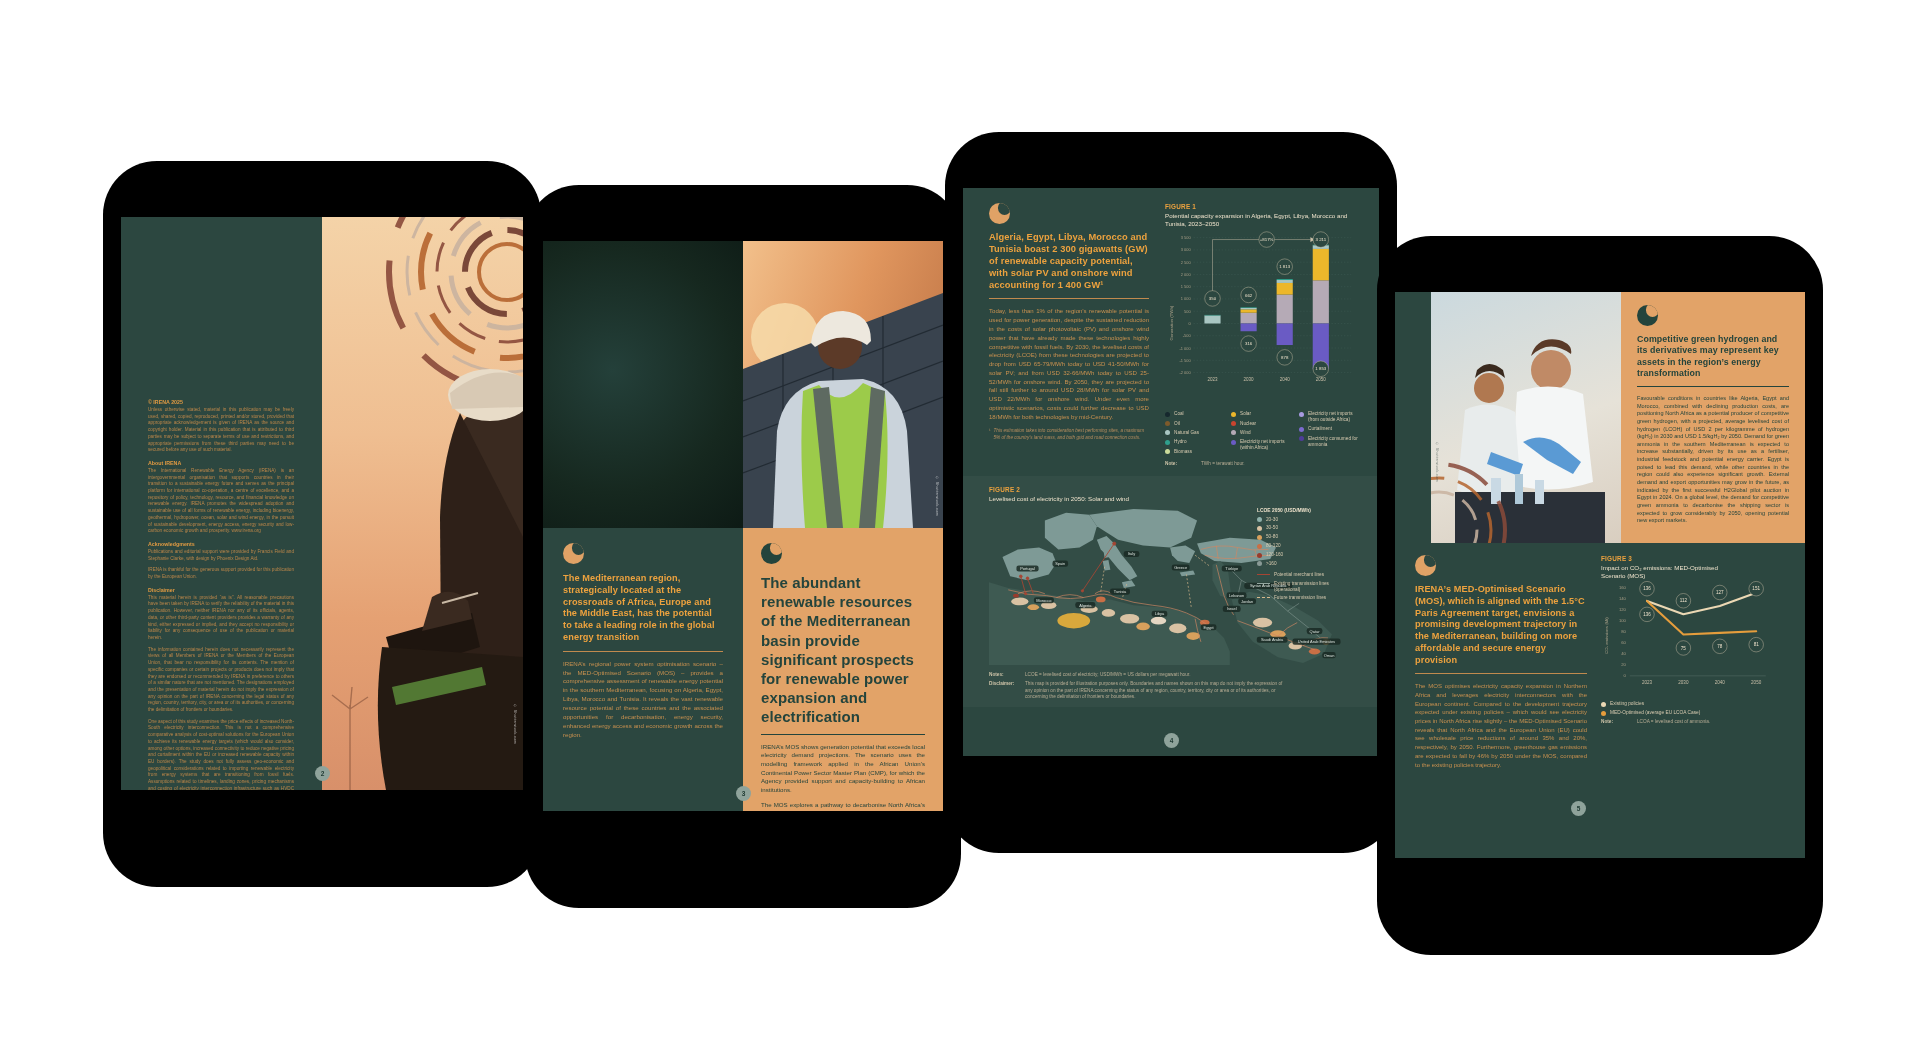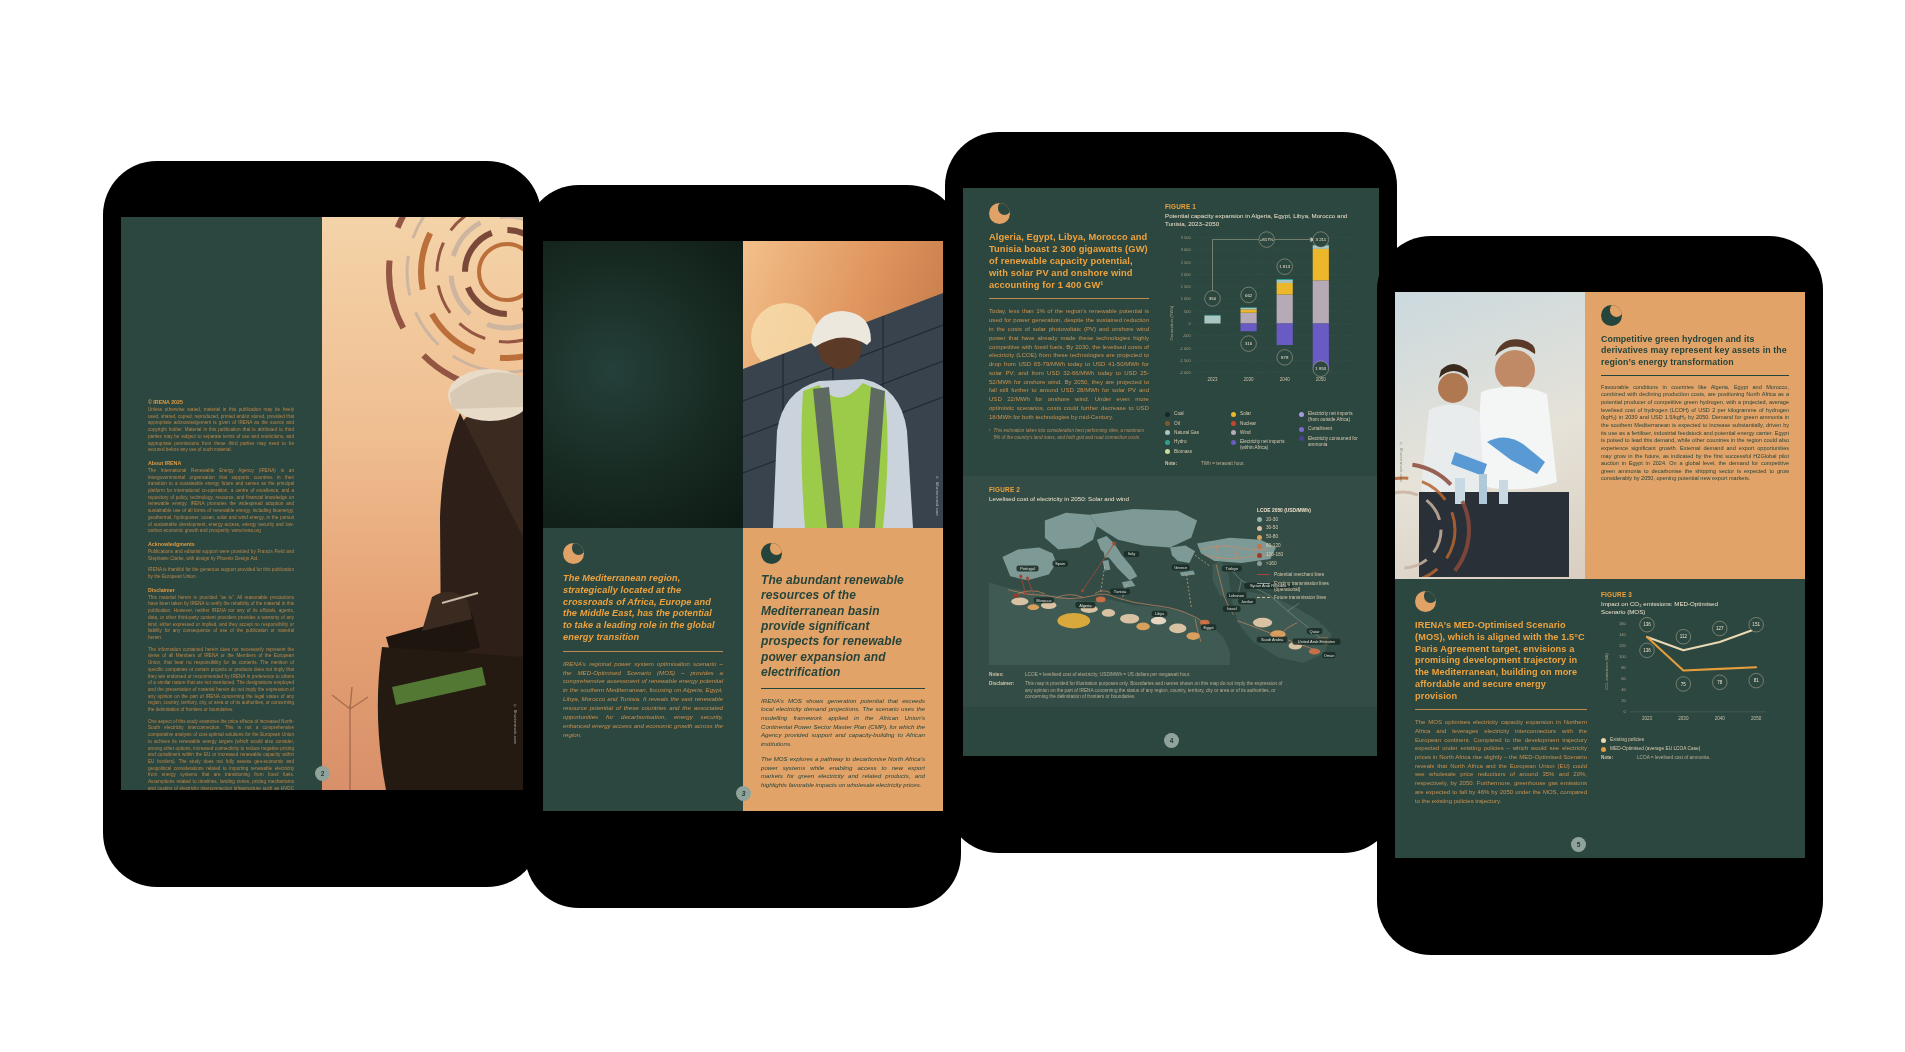--- a/index.html
+++ b/index.html
@@ -27,48 +27,48 @@
   .note-row b{color:#CFC4A9;font-weight:bold;flex:none;width:26px;}
 
   
   .c1-page{display:flex;}
   .c1-left{width:201px;background:#2C4740;padding:176px 28px 0 27px;box-sizing:border-box;}
   .c1-left h4{margin:6px 0 2px 0;font-size:5.3px;color:#E09A42;}
   .c1-left p{margin:0 0 5px 0;font-size:4.65px;line-height:1.44;color:#BD8749;text-align:justify;}
   .c1-right{flex:1;position:relative;background:linear-gradient(180deg,#F4D3A8 0%,#EFBE91 38%,#E5A173 70%,#D8906A 100%);overflow:hidden;}
 
   
-  .c2-page{display:grid;grid-template-columns:200px 200px;grid-template-rows:287px 283px;font-style:italic;}
+  .c2-page{display:grid;grid-template-columns:200px 200px;grid-template-rows:287px 283px;}
   .c2-tl{background:radial-gradient(circle at 35% 45%,#24403A 0%,#16281F 60%,#0D1A15 100%);}
   .c2-tr{position:relative;background:linear-gradient(110deg,#F2C08B 0%,#E0965E 45%,#B56A3E 100%);overflow:hidden;}
   .c2-bl{background:#2C4740;padding:15px 20px 0 20px;box-sizing:border-box;}
   .c2-br{background:#E2A368;padding:15px 18px 0 18px;box-sizing:border-box;}
   .c2-bl .headline,.c4-green .headline{font-size:9.2px;}
-  .c2-br .headline{font-size:12px;color:#24443C;}
+  .c2-br .headline{font-size:15px;color:#24443C;}
   .c2-bl .body-txt{font-size:6.15px;}
   .c2-br p{font-size:6.15px;color:#24443C;text-align:justify;line-height:1.42;margin:0 0 6px 0;}
 
   
   .p3-top{display:flex;gap:16px;padding:15px 24px 0 26px;}
   .p3-left{width:160px;flex:none;}
   .p3-left .headline{font-size:9.3px;margin-top:8px;}
   .p3-left .body-txt{font-size:6.05px;}
   .p3-footnote{display:flex;gap:3px;font-size:4.6px;color:#B98F5F;line-height:1.4;margin-top:7px;}
   .p3-right{flex:1;min-width:0;}
   .p3-map{margin-top:8px;background:rgba(255,255,255,.035);padding:10px 24px 6px 26px;position:relative;}
   .fig1-legend{display:grid;grid-template-columns:62px 64px 64px;gap:0 4px;margin-top:2px;}
   .leg-item{display:flex;gap:4px;font-size:4.7px;color:#D8CBB0;line-height:1.25;margin-bottom:3.5px;}
   .leg-dot{width:5px;height:5px;border-radius:50%;flex:none;margin-top:.5px;}
   .map-legend{position:absolute;right:28px;top:32px;width:94px;}
   .map-legend .title{font-size:4.9px;font-weight:bold;color:#EFE3CC;margin-bottom:4px;}
   .map-legend .leg-item{margin-bottom:3px;}
   .lineglyph{width:13px;height:1px;flex:none;margin-top:2px;}
 
   
-  .c4-top{height:287px;display:flex;}
+  .c4-top{height:251px;display:flex;padding-left:36px;}
   .c4-photo{width:190px;flex:none;position:relative;overflow:hidden;
             background:linear-gradient(160deg,#CBD9DE 0%,#E6E2D8 55%,#D9CEC0 100%);}
   .c4-orange{flex:1;background:#E2A368;padding:13px 16px 0 16px;}
   .c4-orange .headline{font-size:8.8px;color:#24443C;}
   .c4-orange p{font-size:5.55px;color:#24443C;text-align:justify;line-height:1.38;margin:0;}
   .c4-bottom{height:257px;background:#2C4740;display:flex;gap:14px;padding:12px 0 0 20px;box-sizing:border-box;position:relative;}
   .c4-green{width:172px;flex:none;}
   .c4-green .body-txt{font-size:6.0px;}
   .c4-fig{flex:1;min-width:0;}
   .fig3-legend .leg-item{font-size:4.8px;margin-bottom:3px;}

